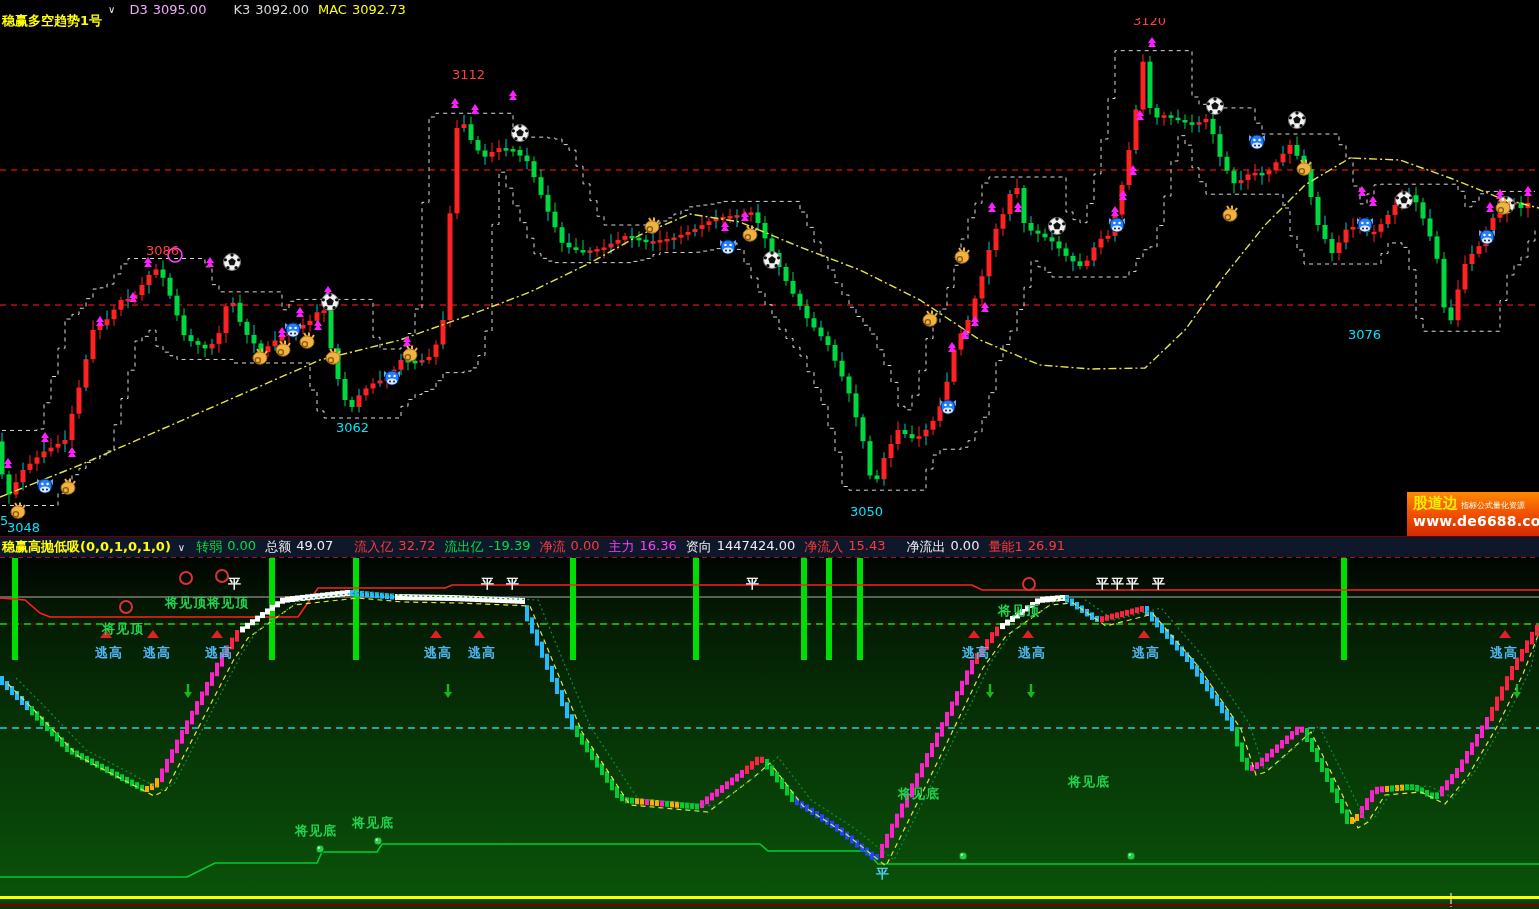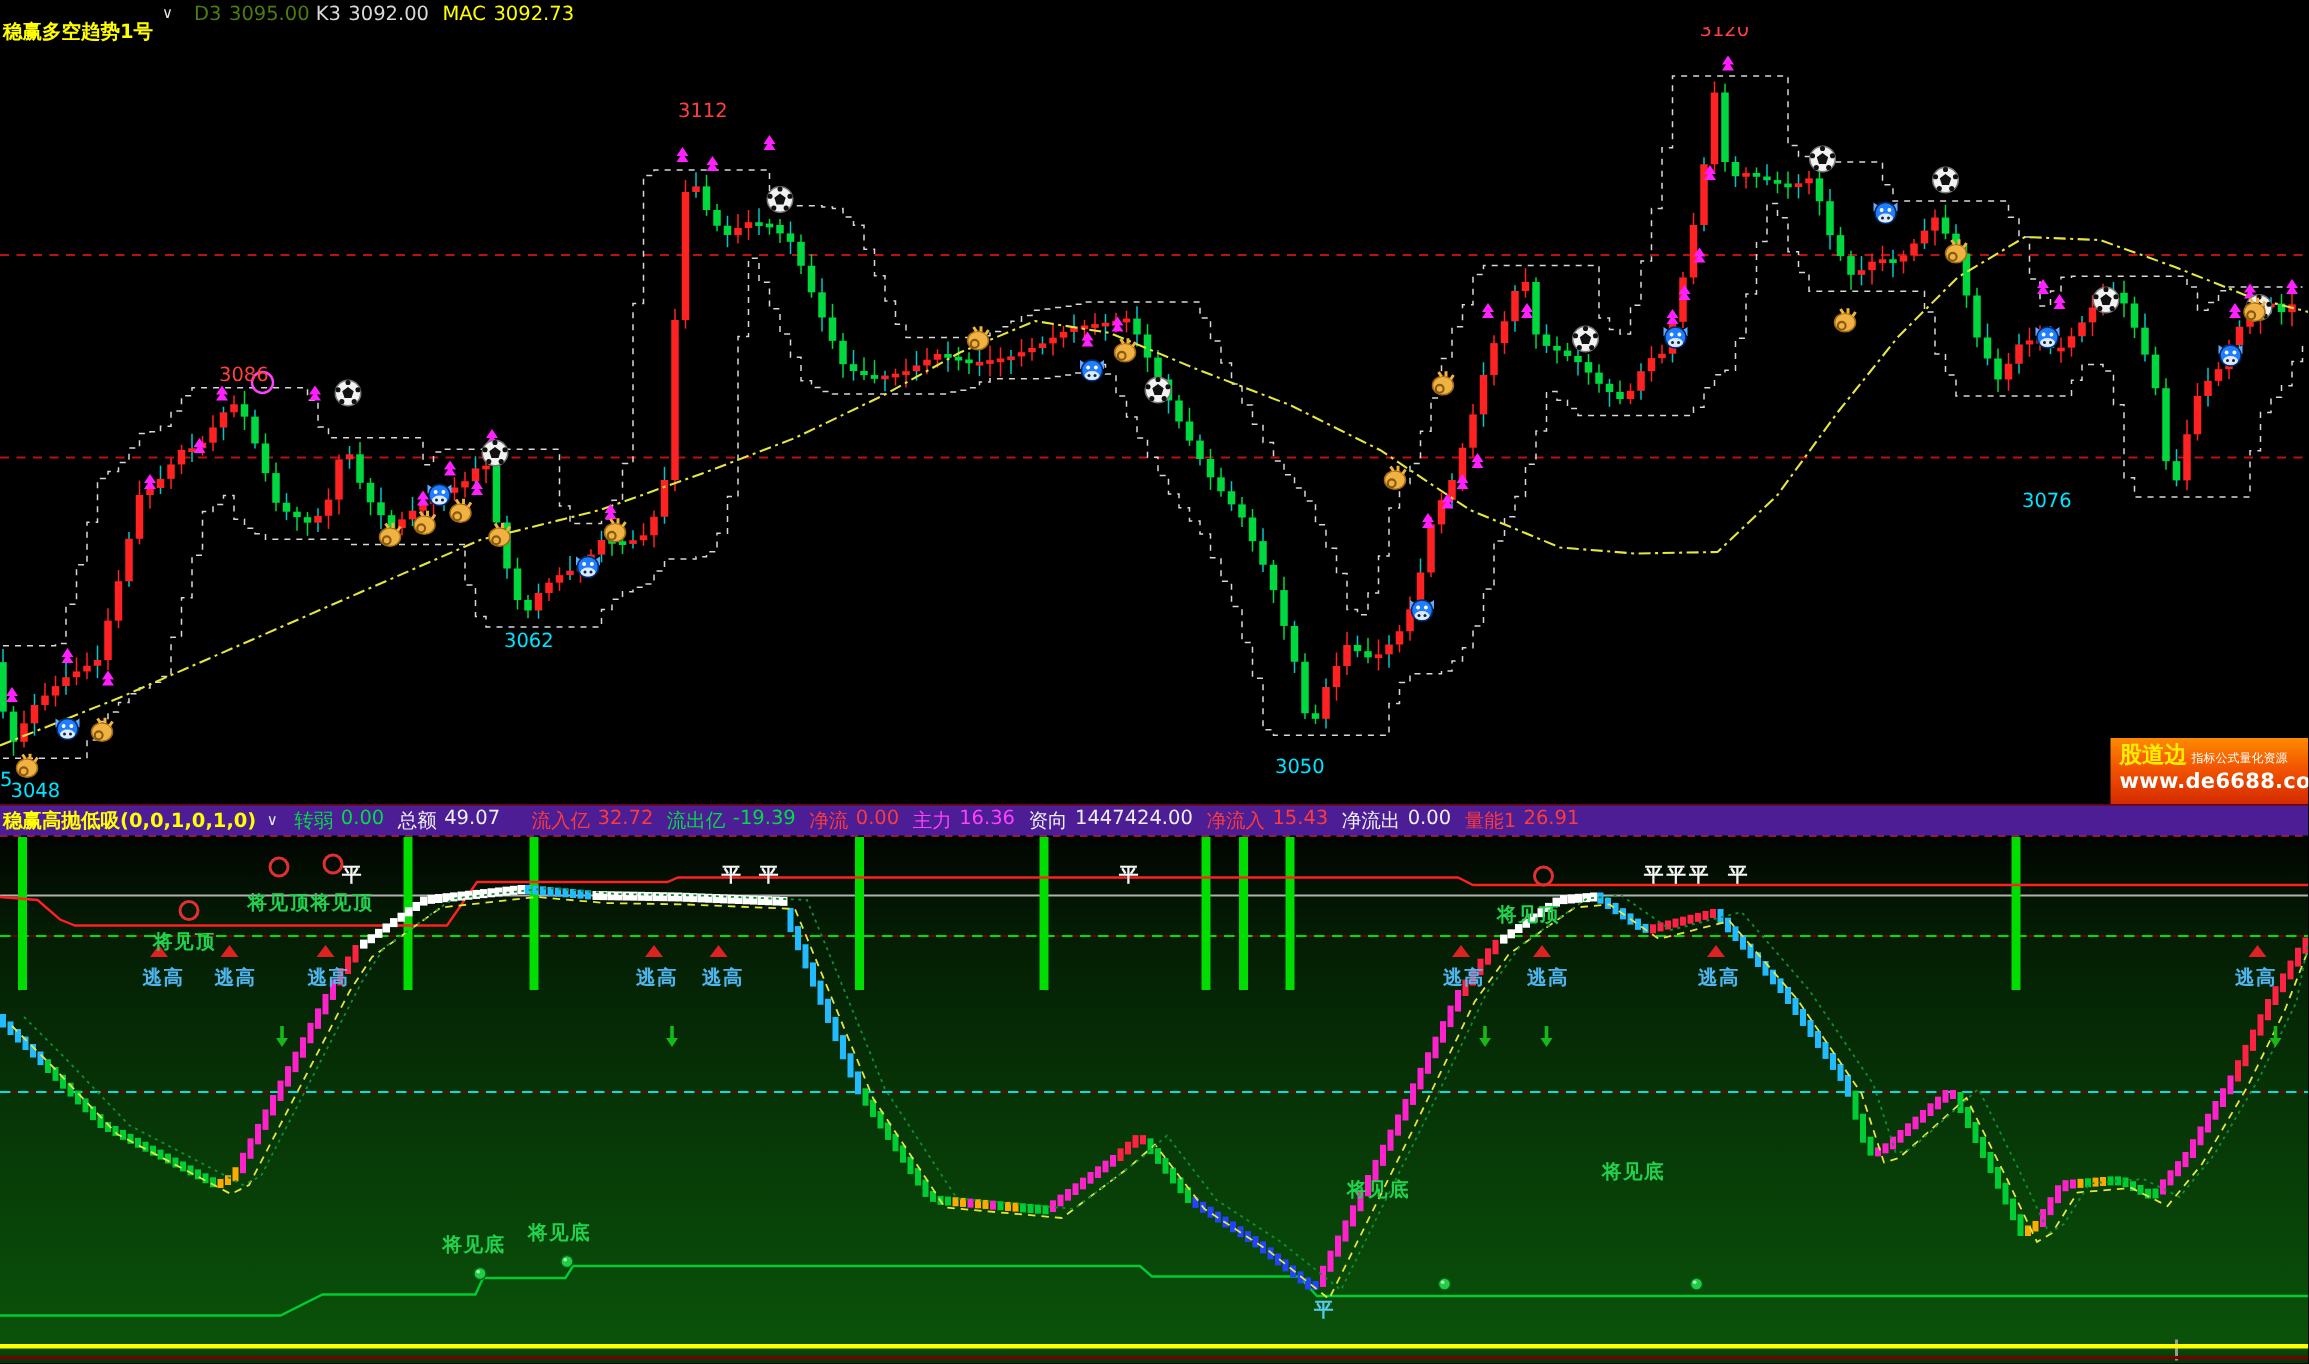--- a/index.html
+++ b/index.html
@@ -7,21 +7,21 @@
          font-family:"DejaVu Sans","Liberation Sans",sans-serif;}
   
   #top-bar{position:absolute;left:0;top:0;width:1539px;height:18px;background:#000;
            display:flex;align-items:center;gap:6px;font-size:13px;white-space:nowrap;z-index:30;}
   #top-bar .title{color:#ffff00;font-weight:bold;margin-left:2px;margin-top:24px;}
   #top-bar .caret{color:#e8e8e8;font-size:10px;margin-right:8px;}
   .tb-field{display:flex;gap:5px;margin-right:8px;}
   
   #main-chart{position:absolute;left:0;top:18px;width:1539px;height:519px;background:#000;z-index:1;}
   
-  #ind-bar{position:absolute;left:0;top:536px;width:1539px;height:20px;background:#4c1d95;
+  #ind-bar{position:absolute;left:0;top:536px;width:1539px;height:20px;background:#0f172a;
            border-top:1px solid #6a0000;display:flex;align-items:center;gap:7px;
            font-size:13px;white-space:nowrap;z-index:30;overflow:hidden;}
   #ind-bar .title{color:#ffff00;font-weight:bold;margin-left:2px;}
   #ind-bar .caret{color:#e8e8e8;font-size:10px;margin-right:4px;}
   .ind-field{display:flex;gap:4px;margin-right:6px;}
   
   #lower-panel{position:absolute;left:0;top:556px;width:1539px;height:353px;z-index:1;
     background:linear-gradient(180deg,#010401 0%,#041c04 18%,#063006 45%,#084408 75%,#0a520a 96%,#063306 100%);}
   
   #gfx{position:absolute;left:0;top:0;width:1539px;height:909px;z-index:5;}
@@ -43,21 +43,21 @@
   #watermark .url{color:#ffffff;font-weight:bold;font-size:14px;letter-spacing:.2px;}
 </style>
 </head>
 <body>
 
 <div id="stage">
 
   <div id="top-bar">
     <span class="title">稳赢多空趋势1号</span>
     <span class="caret">∨</span>
-    <span id="top-fields"><span class="tb-field" style="color: #4d7c0f; display: inline-flex; gap: 5px; margin-right: 4px;">
+    <span id="top-fields"><span class="tb-field" style="color: #f0abfc; display: inline-flex; gap: 5px; margin-right: 27px;">
           <span>D3</span>
           <span>3095.00</span>
         </span><span class="tb-field" style="color: rgb(216, 216, 216); display: inline-flex; gap: 5px; margin-right: 9px;">
           <span>K3</span>
           <span>3092.00</span>
         </span><span class="tb-field" style="color: rgb(255, 255, 0); display: inline-flex; gap: 5px; margin-right: 9px;">
           <span>MAC</span>
           <span>3092.73</span>
         </span></span>
   </div>
@@ -81,21 +81,21 @@
           <span>-19.39</span>
         </span><span class="ind-field" style="color: rgb(255, 58, 58); display: inline-flex; gap: 5px; margin-right: 9px;">
           <span>净流</span>
           <span>0.00</span>
         </span><span class="ind-field" style="color: rgb(255, 64, 255); display: inline-flex; gap: 5px; margin-right: 9px;">
           <span>主力</span>
           <span>16.36</span>
         </span><span class="ind-field" style="color: rgb(238, 238, 238); display: inline-flex; gap: 5px; margin-right: 9px;">
           <span>资向</span>
           <span>1447424.00</span>
-        </span><span class="ind-field" style="color: rgb(255, 58, 58); display: inline-flex; gap: 5px; margin-right: 9px; text-align: right;">
+        </span><span class="ind-field" style="color: rgb(255, 58, 58); display: inline-flex; gap: 5px; margin-right: 21px; text-align: right;">
           <span>净流入</span>
           <span>15.43</span>
         </span><span class="ind-field" style="color: rgb(238, 238, 238); display: inline-flex; gap: 5px; margin-right: 9px;">
           <span>净流出</span>
           <span>0.00</span>
         </span><span class="ind-field" style="color: rgb(255, 58, 58); display: inline-flex; gap: 5px; margin-right: 9px;">
           <span>量能1</span>
           <span>26.91</span>
         </span></span>
   </div>

